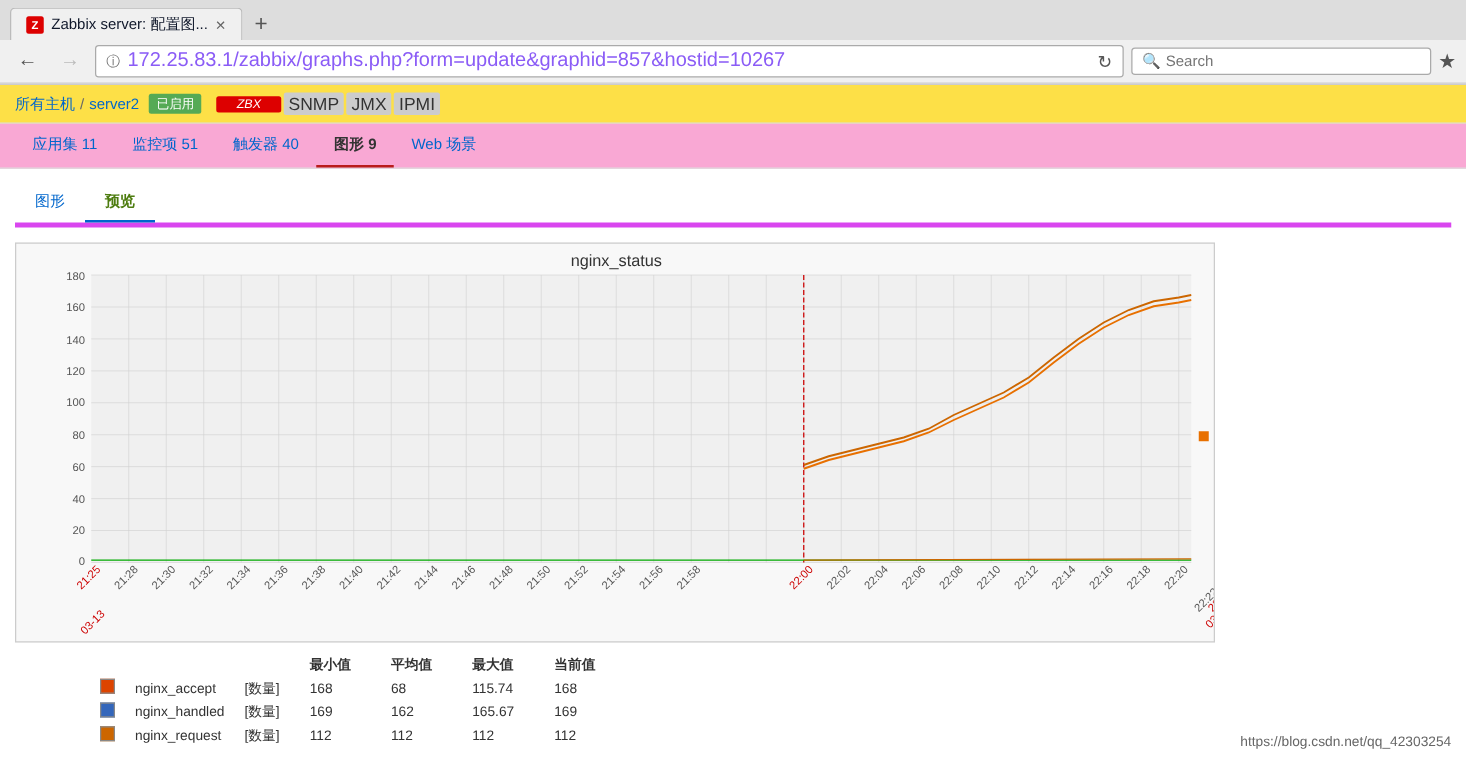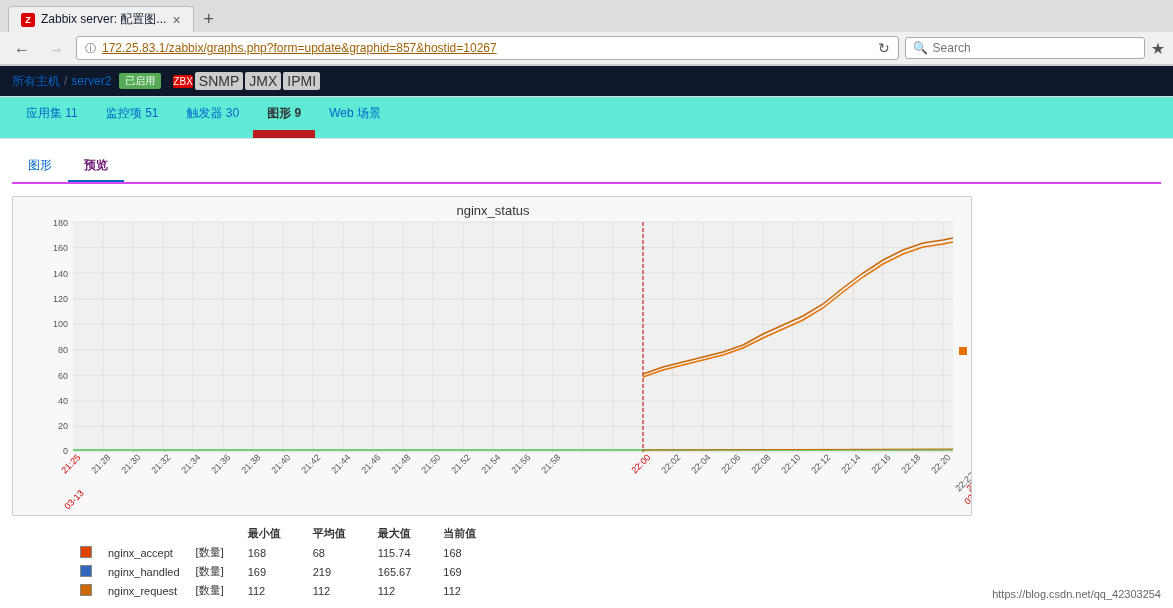--- a/index.html
+++ b/index.html
@@ -12,51 +12,51 @@
     .tab .favicon { width: 14px; height: 14px; background: #d00; border-radius: 2px; display: flex; align-items: center; justify-content: center; color: white; font-size: 9px; font-weight: bold; flex-shrink: 0; }
     .tab .tab-title { flex: 1; overflow: hidden; text-overflow: ellipsis; white-space: nowrap; color: #0f172a; }
     .tab .close-btn { cursor: pointer; color: #666; font-size: 14px; }
     .new-tab-btn { margin-left: 4px; font-size: 18px; color: #555; cursor: pointer; padding: 2px 6px; }
     
     .address-bar { display: flex; align-items: center; padding: 4px 8px; gap: 6px; background: #f0f0f0; border-bottom: 1px solid #ccc; }
     .nav-btn { background: none; border: none; cursor: pointer; color: #555; font-size: 16px; padding: 2px 6px; }
     .nav-btn:disabled { color: #bbb; }
     .url-bar { flex: 1; display: flex; align-items: center; background: white; border: 1px solid #aaa; border-radius: 3px; padding: 3px 8px; gap: 6px; }
     .url-bar .info-icon { color: #666; font-size: 11px; }
-    .url-text { flex: 1; font-size: 12px; color: #a16207; text-decoration: underline; }
+    .url-text { flex: 1; font-size: 16px; color: #8b5cf6; }
     .refresh-btn { background: none; border: none; cursor: pointer; color: #555; font-size: 14px; }
     .search-box { display: flex; align-items: center; background: white; border: 1px solid #aaa; border-radius: 3px; padding: 3px 8px; gap: 4px; width: 240px; }
     .search-box .search-icon { color: #777; }
     .search-input { border: none; outline: none; font-size: 12px; flex: 1; }
     .star-btn { background: none; border: none; cursor: pointer; color: #555; font-size: 16px; }
 
     
     .app { background: white; min-height: 520px; }
     
     
-    .breadcrumb-nav { background: #0f172a; border-bottom: 1px solid #ddd; padding: 6px 12px; display: flex; align-items: center; gap: 4px; }
+    .breadcrumb-nav { background: #fde047; border-bottom: 1px solid #ddd; padding: 6px 12px; display: flex; align-items: center; gap: 4px; }
     .breadcrumb-link { color: #0066cc; text-decoration: none; font-size: 12px; cursor: pointer; }
     .breadcrumb-sep { color: #666; font-size: 12px; }
     .breadcrumb-tags { display: flex; gap: 2px; margin-left: 8px; align-items: center; }
-    .tag-zbx { background: #d00; color: white; font-size: 10px; padding: 1px 0; border-radius: 2px; }
+    .tag-zbx { background: #d00; color: white; font-size: 10px; padding: 1px 16px; border-radius: 2px; font-style: italic; }
     .tag-snmp, .tag-jmx, .tag-ipmi { background: #ccc; color: #333; font-size: 14px; padding: 1px 4px; border-radius: 2px; }
     .status-badge { background: #5a5; color: white; font-size: 10px; padding: 1px 6px; border-radius: 2px; margin-left: 4px; }
     
     
-    .sub-nav { background: #5eead4; border-bottom: 1px solid #ddd; padding: 0 12px; display: flex; gap: 0; }
+    .sub-nav { background: #f9a8d4; border-bottom: 1px solid #ddd; padding: 0 12px; display: flex; gap: 0; }
     .sub-nav-item { padding: 8px 14px; font-size: 12px; color: #0066cc; cursor: pointer; text-decoration: none; border-bottom: 2px solid transparent; }
-    .sub-nav-item.active { color: #333; border-bottom: 8px solid #b91c1c; font-weight: bold; }
+    .sub-nav-item.active { color: #333; border-bottom: 2px solid #b91c1c; font-weight: bold; }
     
     
     .content { padding: 12px; }
     
     
-    .tabs { display: flex; gap: 0; border-bottom: 2px solid #d946ef; margin-bottom: 12px; }
+    .tabs { display: flex; gap: 0; border-bottom: 4px solid #d946ef; margin-bottom: 12px; }
     .tab-item { padding: 6px 16px; font-size: 12px; cursor: pointer; color: #0066cc; border-bottom: 2px solid transparent; }
-    .tab-item.active { color: #701a75; border-bottom: 2px solid #0066cc; font-weight: bold; }
+    .tab-item.active { color: #4d7c0f; border-bottom: 2px solid #0066cc; font-weight: bold; }
     
     .chart-area { position: relative; width: 100%; }
     
     
     .legend { margin-top: 12px; }
     .legend-table { border-collapse: collapse; font-size: 11px; }
     .legend-table td { padding: 2px 8px; }
     
     
     .footer-link { position: fixed; bottom: 8px; right: 12px; font-size: 11px; color: #666; }
@@ -109,21 +109,21 @@
       <span class="tag-zbx">ZBX</span>
       <span class="tag-snmp">SNMP</span>
       <span class="tag-jmx">JMX</span>
       <span class="tag-ipmi">IPMI</span>
     </div>
   </div>
 
   <div class="sub-nav">
     <a class="sub-nav-item">应用集 11</a>
     <a class="sub-nav-item">监控项 51</a>
-    <a class="sub-nav-item">触发器 30</a>
+    <a class="sub-nav-item">触发器 40</a>
     <a class="sub-nav-item active">图形 9</a>
     <a class="sub-nav-item">Web 场景</a>
   </div>
 
   <div class="content">
 
     <div class="tabs">
       <div class="tab-item">图形</div>
       <div class="tab-item active">预览</div>
     </div>
@@ -295,21 +295,21 @@
       <td style="padding:2px 16px; color:#333;">168</td>
       <td style="padding:2px 16px; color:#333;">68</td>
       <td style="padding:2px 16px; color:#333;">115.74</td>
       <td style="padding:2px 16px; color:#333;">168</td>
     </tr>
             <tr>
       <td><span style="display:inline-block;width:12px;height:12px;background:#3366bb;border:1px solid #888;"></span></td>
       <td style="color:#333;">nginx_handled</td>
       <td style="color:#333;">[数量]</td>
       <td style="padding:2px 16px; color:#333;">169</td>
-      <td style="padding:2px 16px; color:#333;">219</td>
+      <td style="padding:2px 16px; color:#333;">162</td>
       <td style="padding:2px 16px; color:#333;">165.67</td>
       <td style="padding:2px 16px; color:#333;">169</td>
     </tr>
             <tr>
       <td><span style="display:inline-block;width:12px;height:12px;background:#cc6600;border:1px solid #888;"></span></td>
       <td style="color:#333;">nginx_request</td>
       <td style="color:#333;">[数量]</td>
       <td style="padding:2px 16px; color:#333;">112</td>
       <td style="padding:2px 16px; color:#333;">112</td>
       <td style="padding:2px 16px; color:#333;">112</td>

